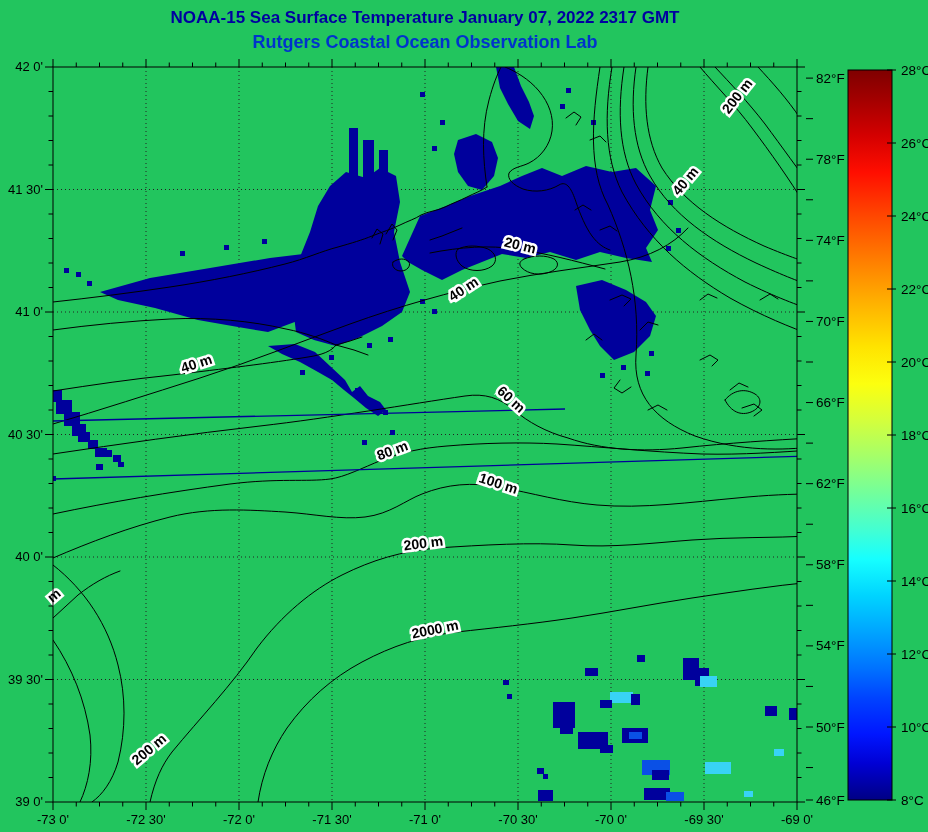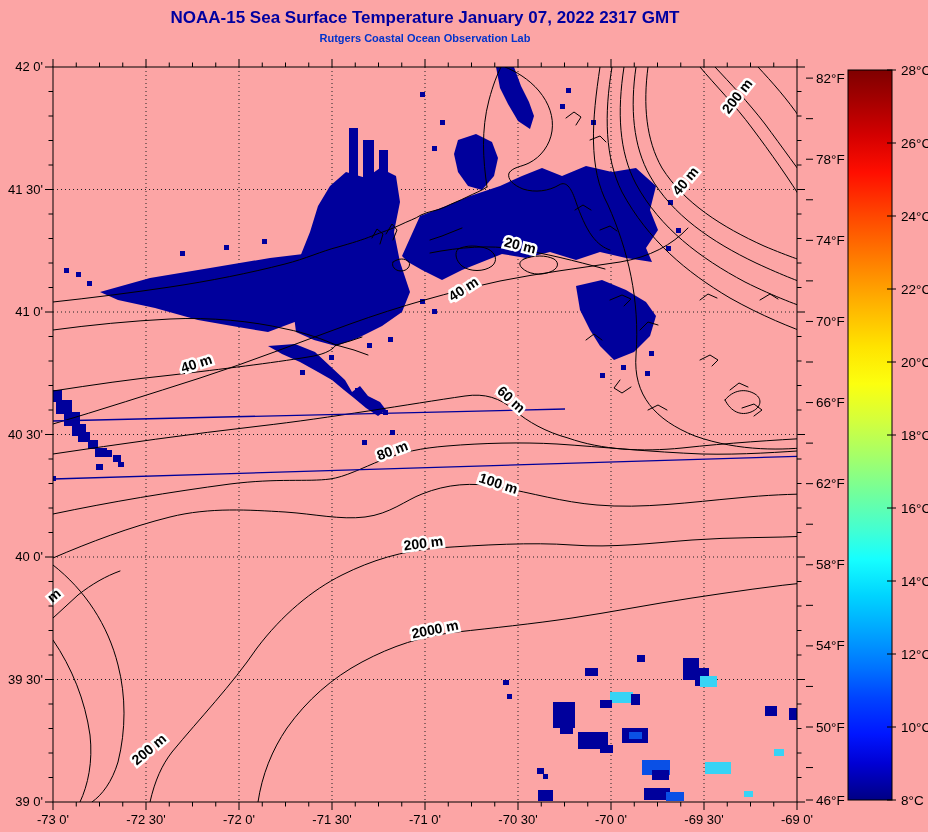--- a/index.html
+++ b/index.html
@@ -1,21 +1,21 @@
 <!DOCTYPE html>
 <html><head>
 <meta charset="utf-8">
 <style>
   html,body{margin:0;padding:0;background:#ffffff;}
-  #page{position:relative;width:928px;height:832px;background:#fca5a5;overflow:hidden;
+  #page{position:relative;width:928px;height:832px;background:#22c55e;overflow:hidden;
         font-family:"Liberation Sans","DejaVu Sans",sans-serif;}
   #title{position:absolute;left:53px;top:8px;width:744px;text-align:center;
          font-size:17px;font-weight:bold;}
   #subtitle{position:absolute;left:53px;top:32px;width:744px;text-align:center;
-         font-size:11px;font-weight:bold;}
+         font-size:18px;font-weight:bold;}
   svg{position:absolute;left:0;top:0;}
   text{font-family:"Liberation Sans","DejaVu Sans",sans-serif;}
 </style>
 </head>
 <body>
 
 <div id="page">
   <div id="title" style="color: rgb(0, 0, 160);">NOAA-15 Sea Surface Temperature January 07, 2022 2317 GMT</div>
   <div id="subtitle" style="color: rgb(0, 51, 204);">Rutgers Coastal Ocean Observation Lab</div>
   <svg id="plot" width="928" height="832" viewBox="0 0 928 832">

